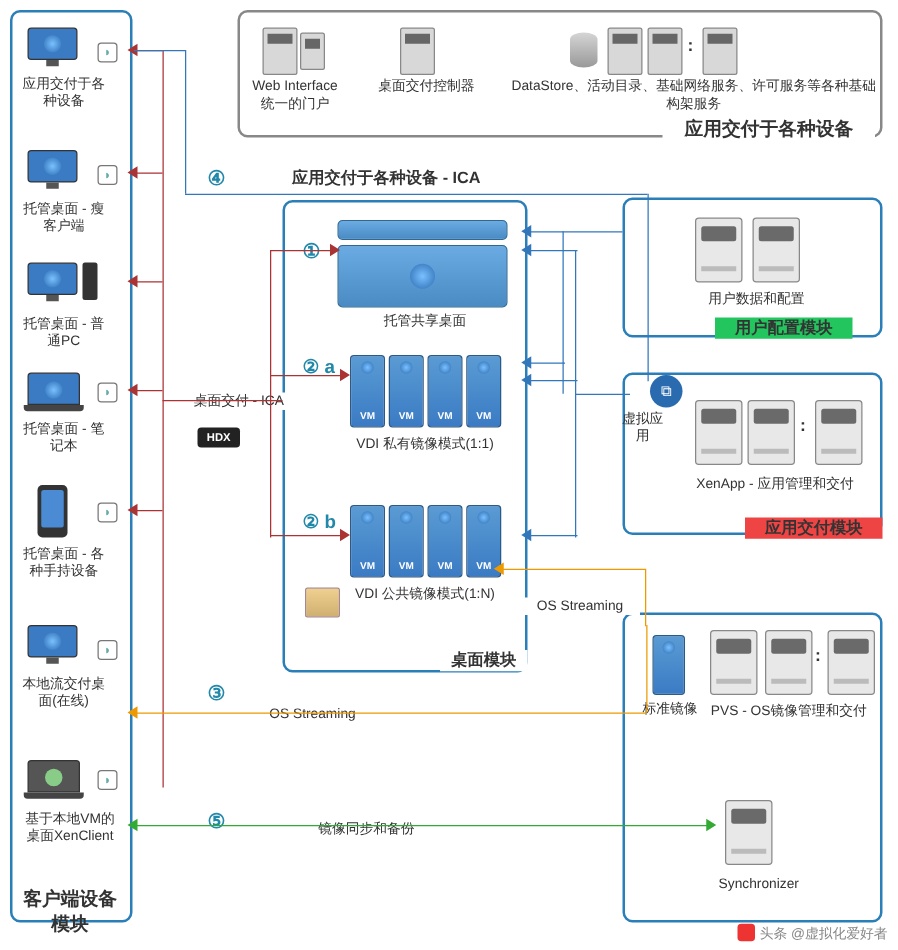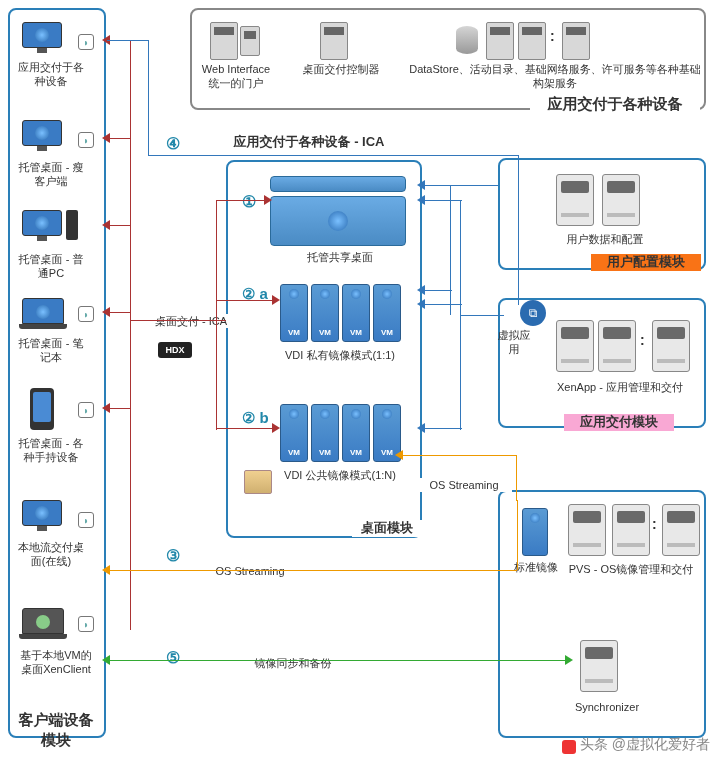--- a/index.html
+++ b/index.html
@@ -36,21 +36,21 @@
 .dots{position:absolute;font-size:14px;font-weight:bold}
 .phone{width:24px;height:42px;background:#333;border-radius:4px;position:relative;margin:0 auto}
 .phone::before{content:"";position:absolute;top:4px;left:3px;right:3px;bottom:8px;background:#4a8bd4;border-radius:2px}
 .laptop{width:42px;height:26px;background:#3a7bc4;border:1px solid #333;border-radius:3px 3px 0 0;position:relative}
 .laptop::after{content:"";position:absolute;bottom:-6px;left:-4px;right:-4px;height:5px;background:#444;border-radius:0 0 3px 3px}
 .box-ico{position:absolute;width:28px;height:24px;background:linear-gradient(#f0d090,#d0b070);border:1px solid #a88;border-radius:2px}
 .db-ico{position:absolute;width:22px;height:28px}
 .db-ico::before{content:"";position:absolute;inset:0;background:linear-gradient(#d5d5d5,#999);border-radius:50%/20%}
 .srv-sm{position:absolute;width:28px;height:38px;background:#d8d8d8;border:1px solid #888;border-radius:2px}
 .srv-sm::before{content:"";position:absolute;top:4px;left:3px;right:3px;height:8px;background:#666}
-.watermark{position:absolute;bottom:6px;right:8px;font-size:14px;color:#888;display:flex;align-items:flex-end;gap:4px}
+.watermark{position:absolute;bottom:6px;right:8px;font-size:11px;color:#888;display:flex;align-items:flex-start;gap:4px}
 .wm-ico{width:14px;height:14px;background:#e33;border-radius:3px;display:inline-block}
 </style>
 </head>
 <body>
 
 <div class="dbox blue-b" style="left:8px;top:8px;width:98px;height:730px"></div>
 <div class="lbl big" style="left:16px;top:710px;width:80px">客户端设备模块</div>
 
 <div style="position:absolute;left:22px;top:22px">
     <div class="monitor">
@@ -186,31 +186,31 @@
 <div class="lbl" style="left:166px;top:546px;font-size:16px;color:#28a;font-weight:bold">③</div>
 <div class="lbl" style="left:200px;top:564px;width:100px;background:#fff">OS Streaming</div>
 
 <div class="lbl" style="left:166px;top:648px;font-size:16px;color:#28a;font-weight:bold">⑤</div>
 <div class="lbl" style="left:238px;top:656px;width:110px;background:#fff">镜像同步和备份</div>
 
 <div class="dbox blue-b" style="left:498px;top:158px;width:208px;height:112px"></div>
 <div class="srv" style="left:556px;top:174px"></div>
 <div class="srv" style="left:602px;top:174px"></div>
 <div class="lbl" style="left:550px;top:232px;width:110px">用户数据和配置</div>
-<div class="lbl med" style="left:591px;top:254px;width:110px;background:#f97316">用户配置模块</div>
+<div class="lbl med" style="left:572px;top:254px;width:110px;background:#22c55e">用户配置模块</div>
 
 <div class="dbox blue-b" style="left:498px;top:298px;width:208px;height:130px"></div>
 <div style="position:absolute;left:520px;top:300px;width:26px;height:26px;background:#2a6bb0;border-radius:50%;display:flex;align-items:center;justify-content:center;color:#fff;font-size:12px">⧉</div>
 <div class="lbl" style="left:494px;top:328px;width:40px">虚拟应用</div>
 <div class="srv" style="left:556px;top:320px"></div>
 <div class="srv" style="left:598px;top:320px"></div>
 <div class="dots" style="left:640px;top:332px">:</div>
 <div class="srv" style="left:652px;top:320px"></div>
 <div class="lbl" style="left:540px;top:380px;width:160px">XenApp - 应用管理和交付</div>
-<div class="lbl med" style="left:564px;top:414px;width:110px;background:#f9a8d4">应用交付模块</div>
+<div class="lbl med" style="left:596px;top:414px;width:110px;background:#ef4444">应用交付模块</div>
 
 <div class="dbox blue-b" style="left:498px;top:490px;width:208px;height:248px"></div>
 <div class="vm" style="position:absolute;left:522px;top:508px;width:26px;height:48px">
     <span class="win" style="width:10px;height:10px"></span>
   </div>
 <div class="lbl" style="left:514px;top:560px;width:44px">标准镜像</div>
 <div class="srv" style="left:568px;top:504px"></div>
 <div class="srv" style="left:612px;top:504px"></div>
 <div class="dots" style="left:652px;top:516px">:</div>
 <div class="srv" style="left:662px;top:504px"></div>

